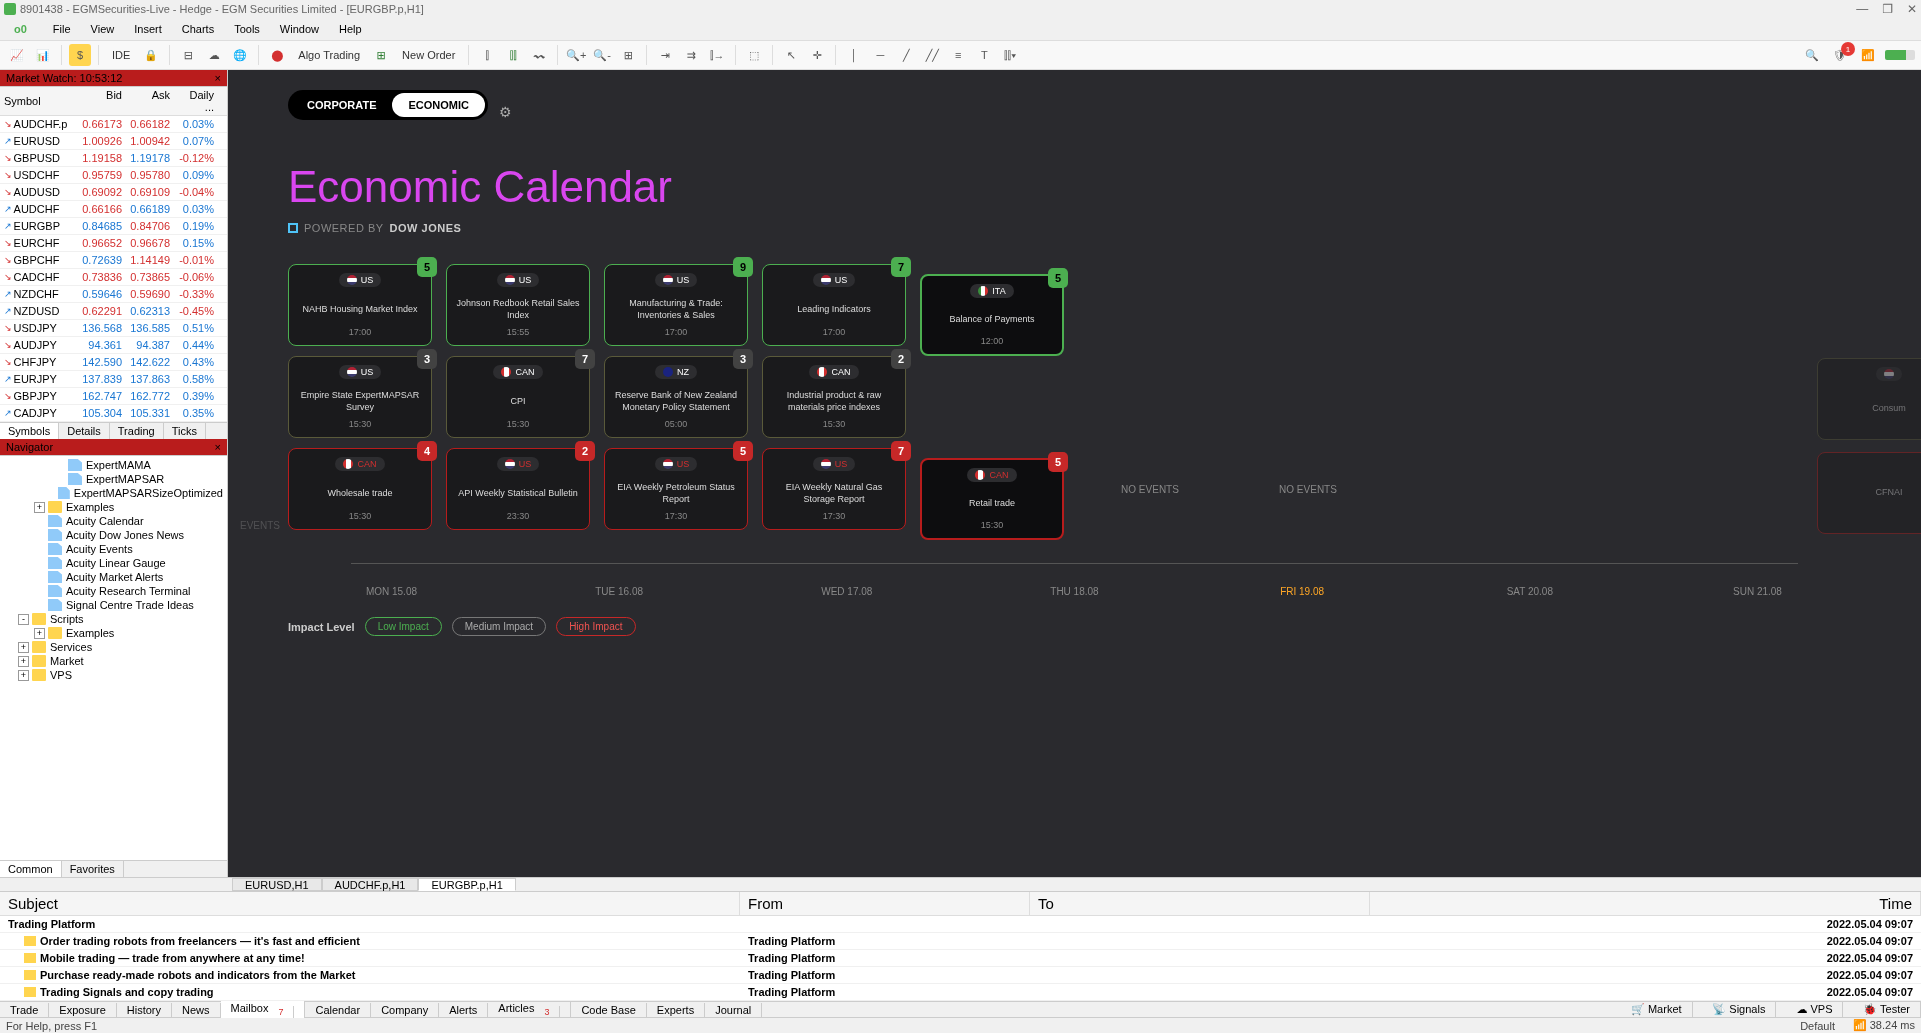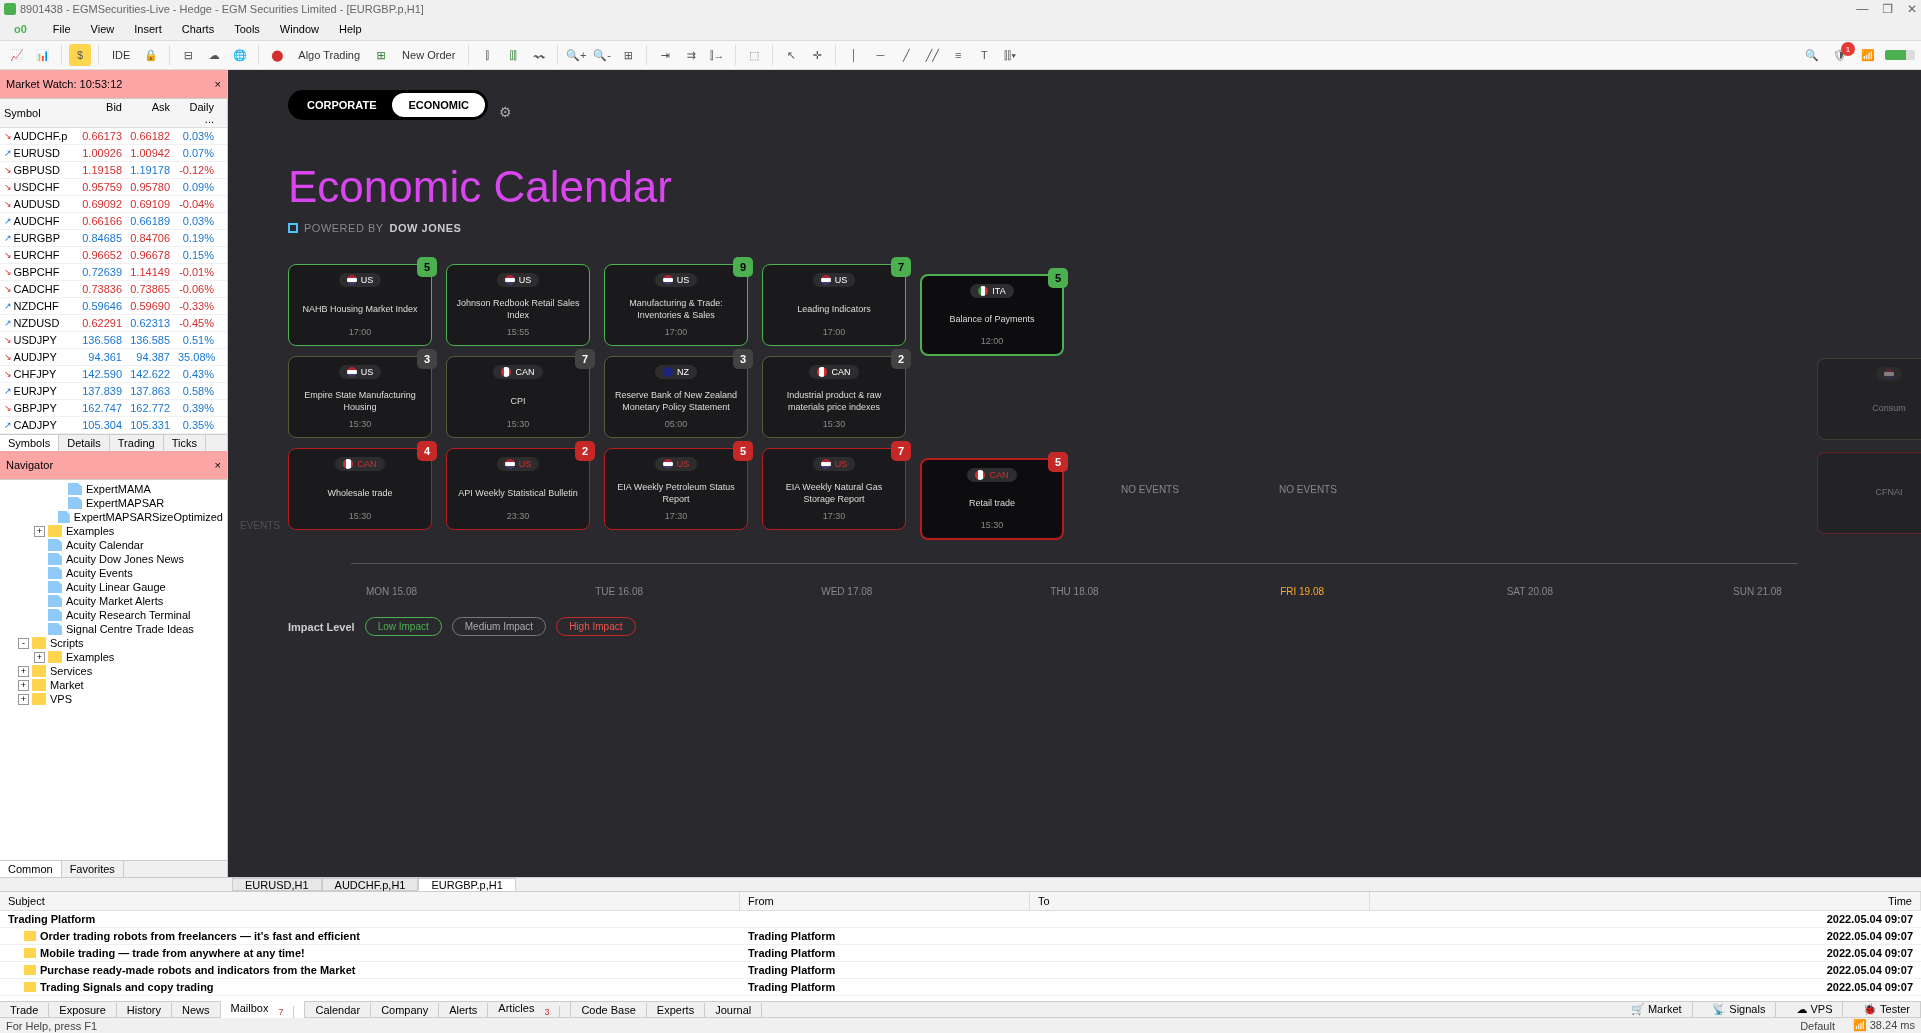--- a/index.html
+++ b/index.html
@@ -13,21 +13,21 @@
 .toolbar { height: 30px; background: #f8f8f8; border-top: 1px solid #ddd; border-bottom: 1px solid #ddd; display: flex; align-items: center; padding: 0 6px; gap: 4px; }
 .tb-btn { width: 22px; height: 22px; display: flex; align-items: center; justify-content: center; border-radius: 3px; cursor: pointer; color: #555; }
 .tb-btn.yellow { background: #ffd54f; }
 .tb-sep { width: 1px; height: 20px; background: #ddd; margin: 0 3px; }
 .tb-text { padding: 2px 6px; font-size: 11px; color: #333; cursor: pointer; }
 .tb-right { margin-left: auto; display: flex; align-items: center; gap: 6px; }
 .red-dot { width: 14px; height: 14px; background: #e53935; color: #fff; border-radius: 50%; font-size: 8px; display: flex; align-items: center; justify-content: center; }
 
 .main-area { display: flex; height: calc(100vh - 18px - 22px - 30px - 14px - 110px - 16px - 16px); }
 .left-panels { width: 228px; display: flex; flex-direction: column; background: #fff; border-right: 1px solid #ccc; }
-.panel-hdr { background: #fca5a5; border-bottom: 1px solid #ccc; padding: 8px 6px; font-size: 11px; display: flex; align-items: center; }
+.panel-hdr { background: #b91c1c; border-bottom: 1px solid #ccc; padding: 2px 6px; font-size: 11px; display: flex; align-items: center; }
 .panel-hdr .close { margin-left: auto; cursor: pointer; }
 .mw-table { flex: 0 0 auto; overflow: hidden; }
 .mw-head { display: flex; background: #f5f5f5; border-bottom: 1px solid #ddd; font-size: 11px; }
 .mw-head div { padding: 2px 4px; }
 .mw-row { display: flex; font-size: 11px; border-bottom: 1px solid #f0f0f0; padding: 1px 0; }
 .mw-row div { padding: 1px 4px; text-align: right; }
 .col-sym { width: 78px; text-align: left !important; display: flex; align-items: center; }
 .col-bid { width: 48px; }
 .col-ask { width: 48px; }
 .col-daily { width: 44px; }
@@ -92,21 +92,21 @@
 .impact-pill { border-radius: 12px; padding: 3px 12px; font-size: 10px; cursor: pointer; }
 .impact-pill.low { border: 1px solid #4caf50; color: #4caf50; }
 .impact-pill.med { border: 1px solid #777; color: #aaa; }
 .impact-pill.high { border: 1px solid #c62828; color: #ef5350; }
 
 .chart-tabs { height: 14px; background: #f0f0f0; border-top: 1px solid #ccc; padding-left: 232px; display: flex; font-size: 11px; }
 .chart-tab { padding: 0 12px; border: 1px solid #ccc; background: #e8e8e8; cursor: pointer; }
 .chart-tab.active { background: #fff; border-bottom-color: #fff; }
 
 .mailbox { height: 110px; background: #fff; border-top: 1px solid #ccc; overflow: auto; }
-.mail-head { display: flex; background: #f5f5f5; border-bottom: 1px solid #ddd; font-size: 11px; }
+.mail-head { display: flex; background: #f5f5f5; border-bottom: 1px solid #ddd; font-size: 15px; }
 .mail-head div { padding: 3px 8px; border-right: 1px solid #ddd; }
 .mail-row { display: flex; font-size: 11px; border-bottom: 1px solid #f0f0f0; }
 .mail-row div { padding: 2px 8px; white-space: nowrap; overflow: hidden; }
 .mcol-subj { width: 740px; display: flex; align-items: center; gap: 4px; }
 .mcol-from { width: 290px; }
 .mcol-to { width: 340px; }
 .mcol-time { flex: 1; text-align: right; }
 .mail-icon { width: 12px; height: 10px; background: #ffd54f; display: inline-block; margin-left: 16px; }
 
 .bottom-tabs { height: 16px; background: #f0f0f0; border-top: 1px solid #ccc; display: flex; font-size: 11px; align-items: center; }
@@ -283,21 +283,21 @@
           <div class="mw-row">
             <div class="col-sym"><span class="arrow-dn">↘</span>USDJPY</div>
             <div class="col-bid blue">136.568</div>
             <div class="col-ask blue">136.585</div>
             <div class="col-daily blue">0.51%</div>
           </div>
           <div class="mw-row">
             <div class="col-sym"><span class="arrow-dn">↘</span>AUDJPY</div>
             <div class="col-bid blue">94.361</div>
             <div class="col-ask blue">94.387</div>
-            <div class="col-daily blue">35.08%</div>
+            <div class="col-daily blue">0.44%</div>
           </div>
           <div class="mw-row">
             <div class="col-sym"><span class="arrow-dn">↘</span>CHFJPY</div>
             <div class="col-bid blue">142.590</div>
             <div class="col-ask blue">142.622</div>
             <div class="col-daily blue">0.43%</div>
           </div>
           <div class="mw-row">
             <div class="col-sym"><span class="arrow-up">↗</span>EURJPY</div>
             <div class="col-bid blue">137.839</div>
@@ -465,21 +465,21 @@
                 </div>
                 <div class="ev-title">NAHB Housing Market Index</div>
                 <div class="ev-time">17:00</div>
               </div>
               <div class="ev-card amber">
                 <div class="ev-badge amber">3</div>
                 <div class="country-pill">
                   <span class="flag us"></span>
                   <span>US</span>
                 </div>
-                <div class="ev-title">Empire State Manufacturing Housing</div>
+                <div class="ev-title">Empire State ExpertMAPSAR Survey</div>
                 <div class="ev-time">15:30</div>
               </div>
               <div class="ev-card red">
                 <div class="ev-badge red">4</div>
                 <div class="country-pill">
                   <span class="flag can"></span>
                   <span>CAN</span>
                 </div>
                 <div class="ev-title">Wholesale trade</div>
                 <div class="ev-time">15:30</div>

